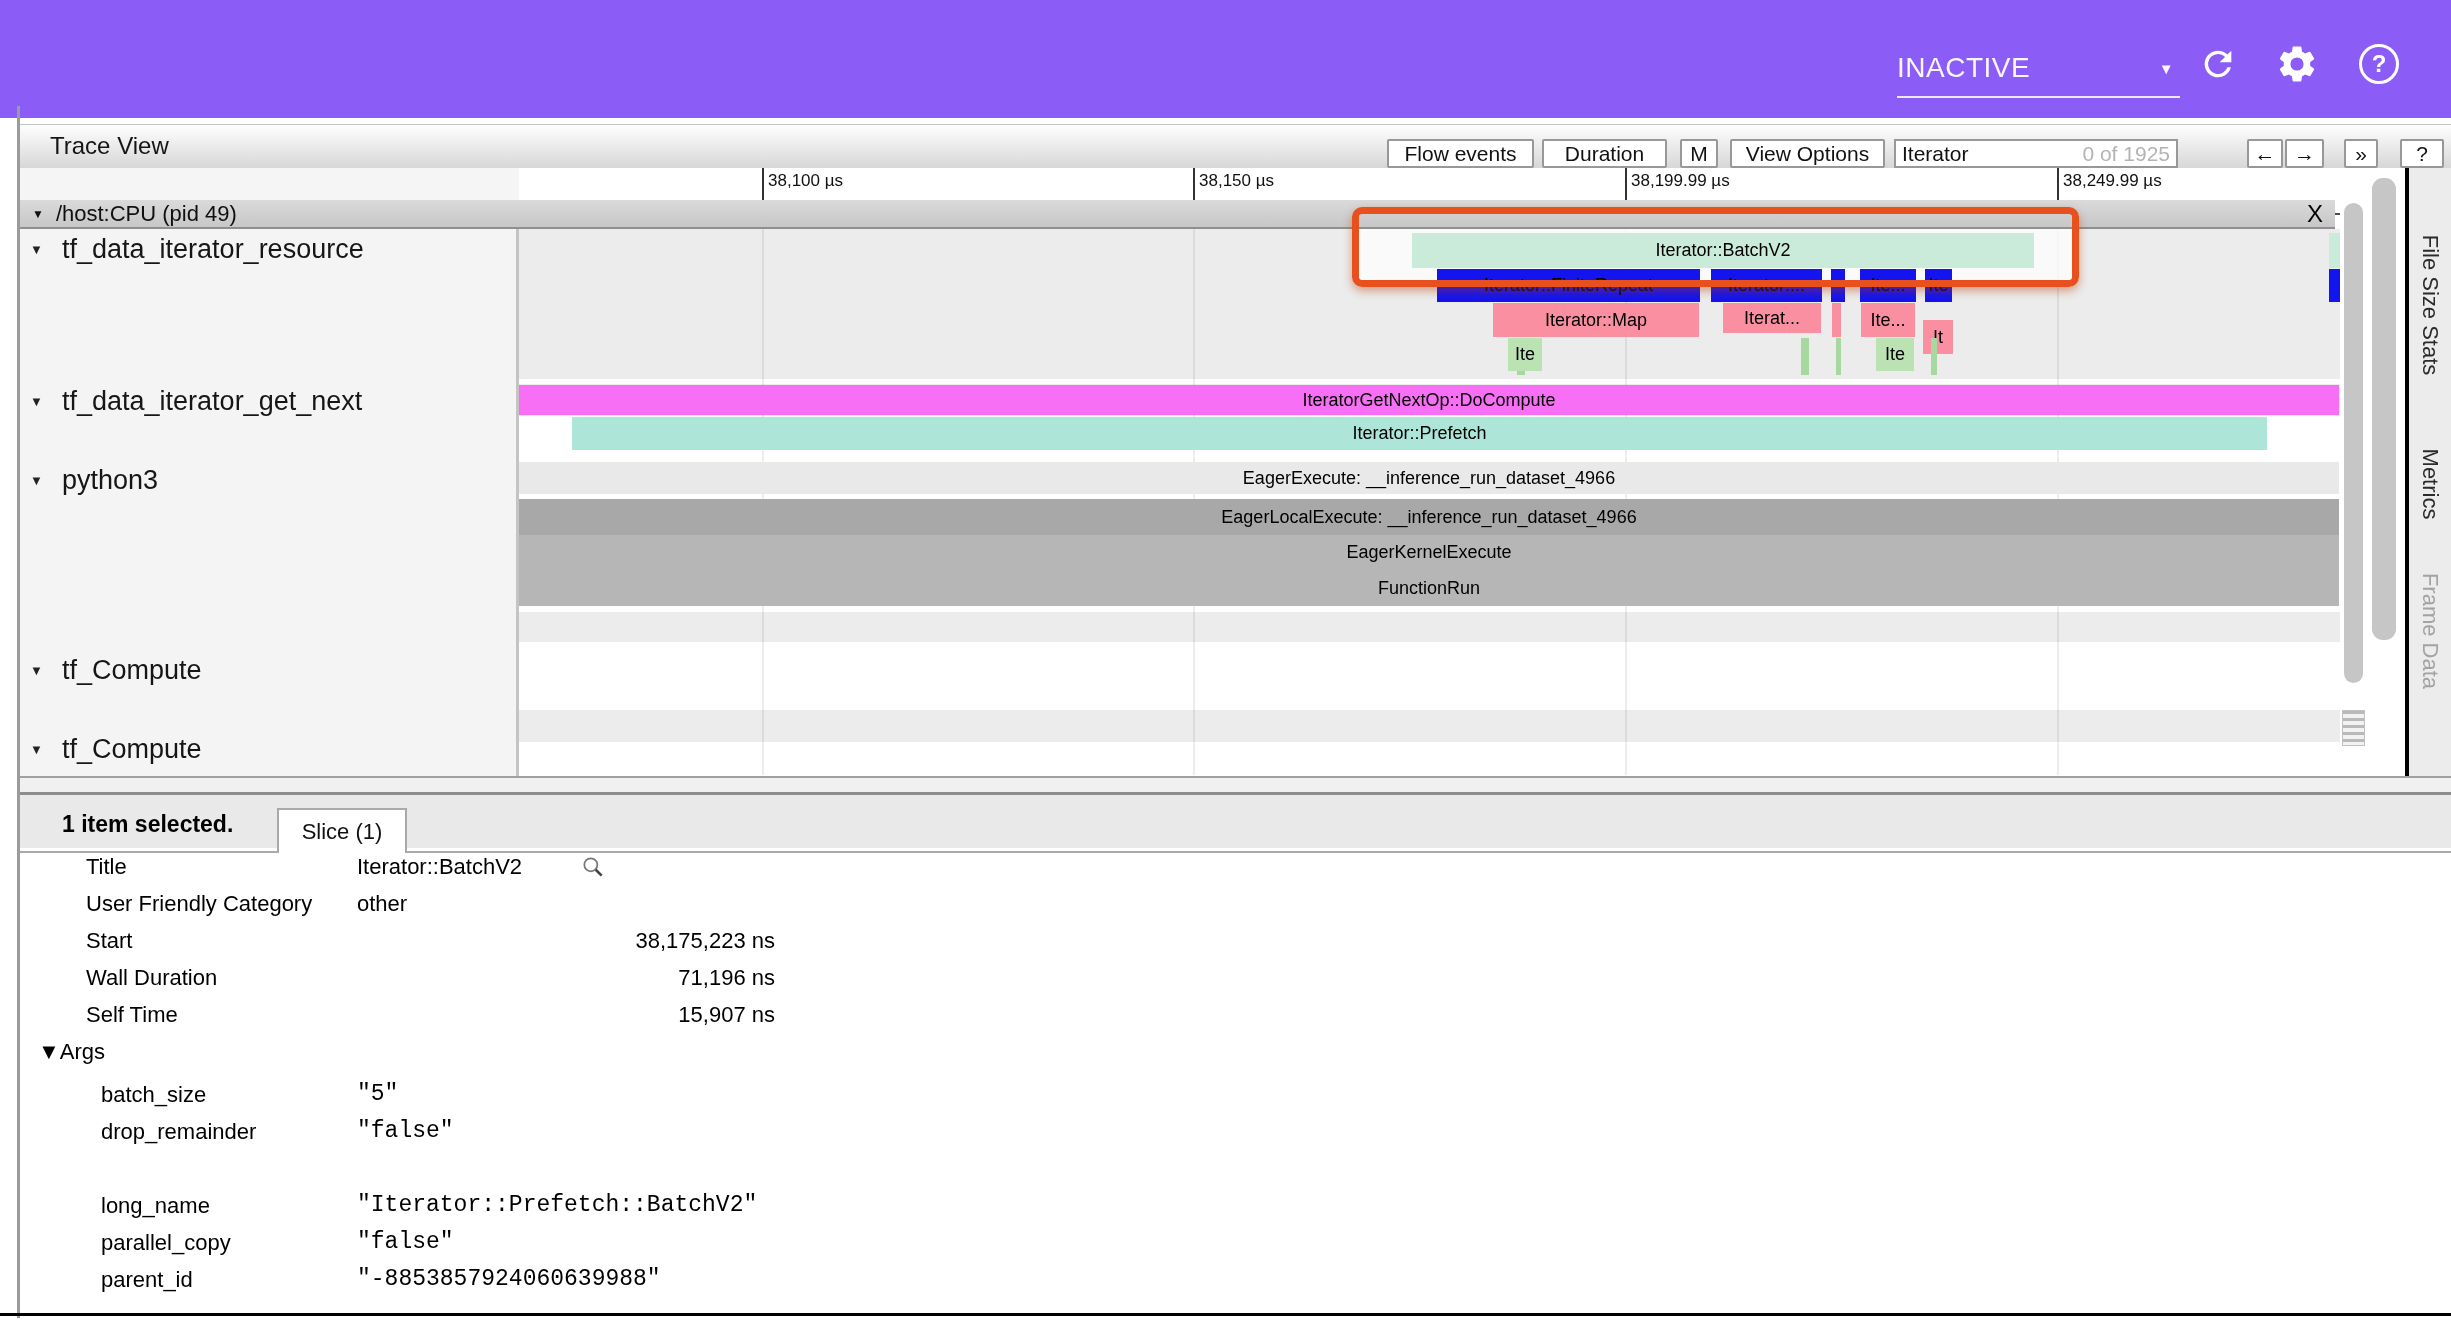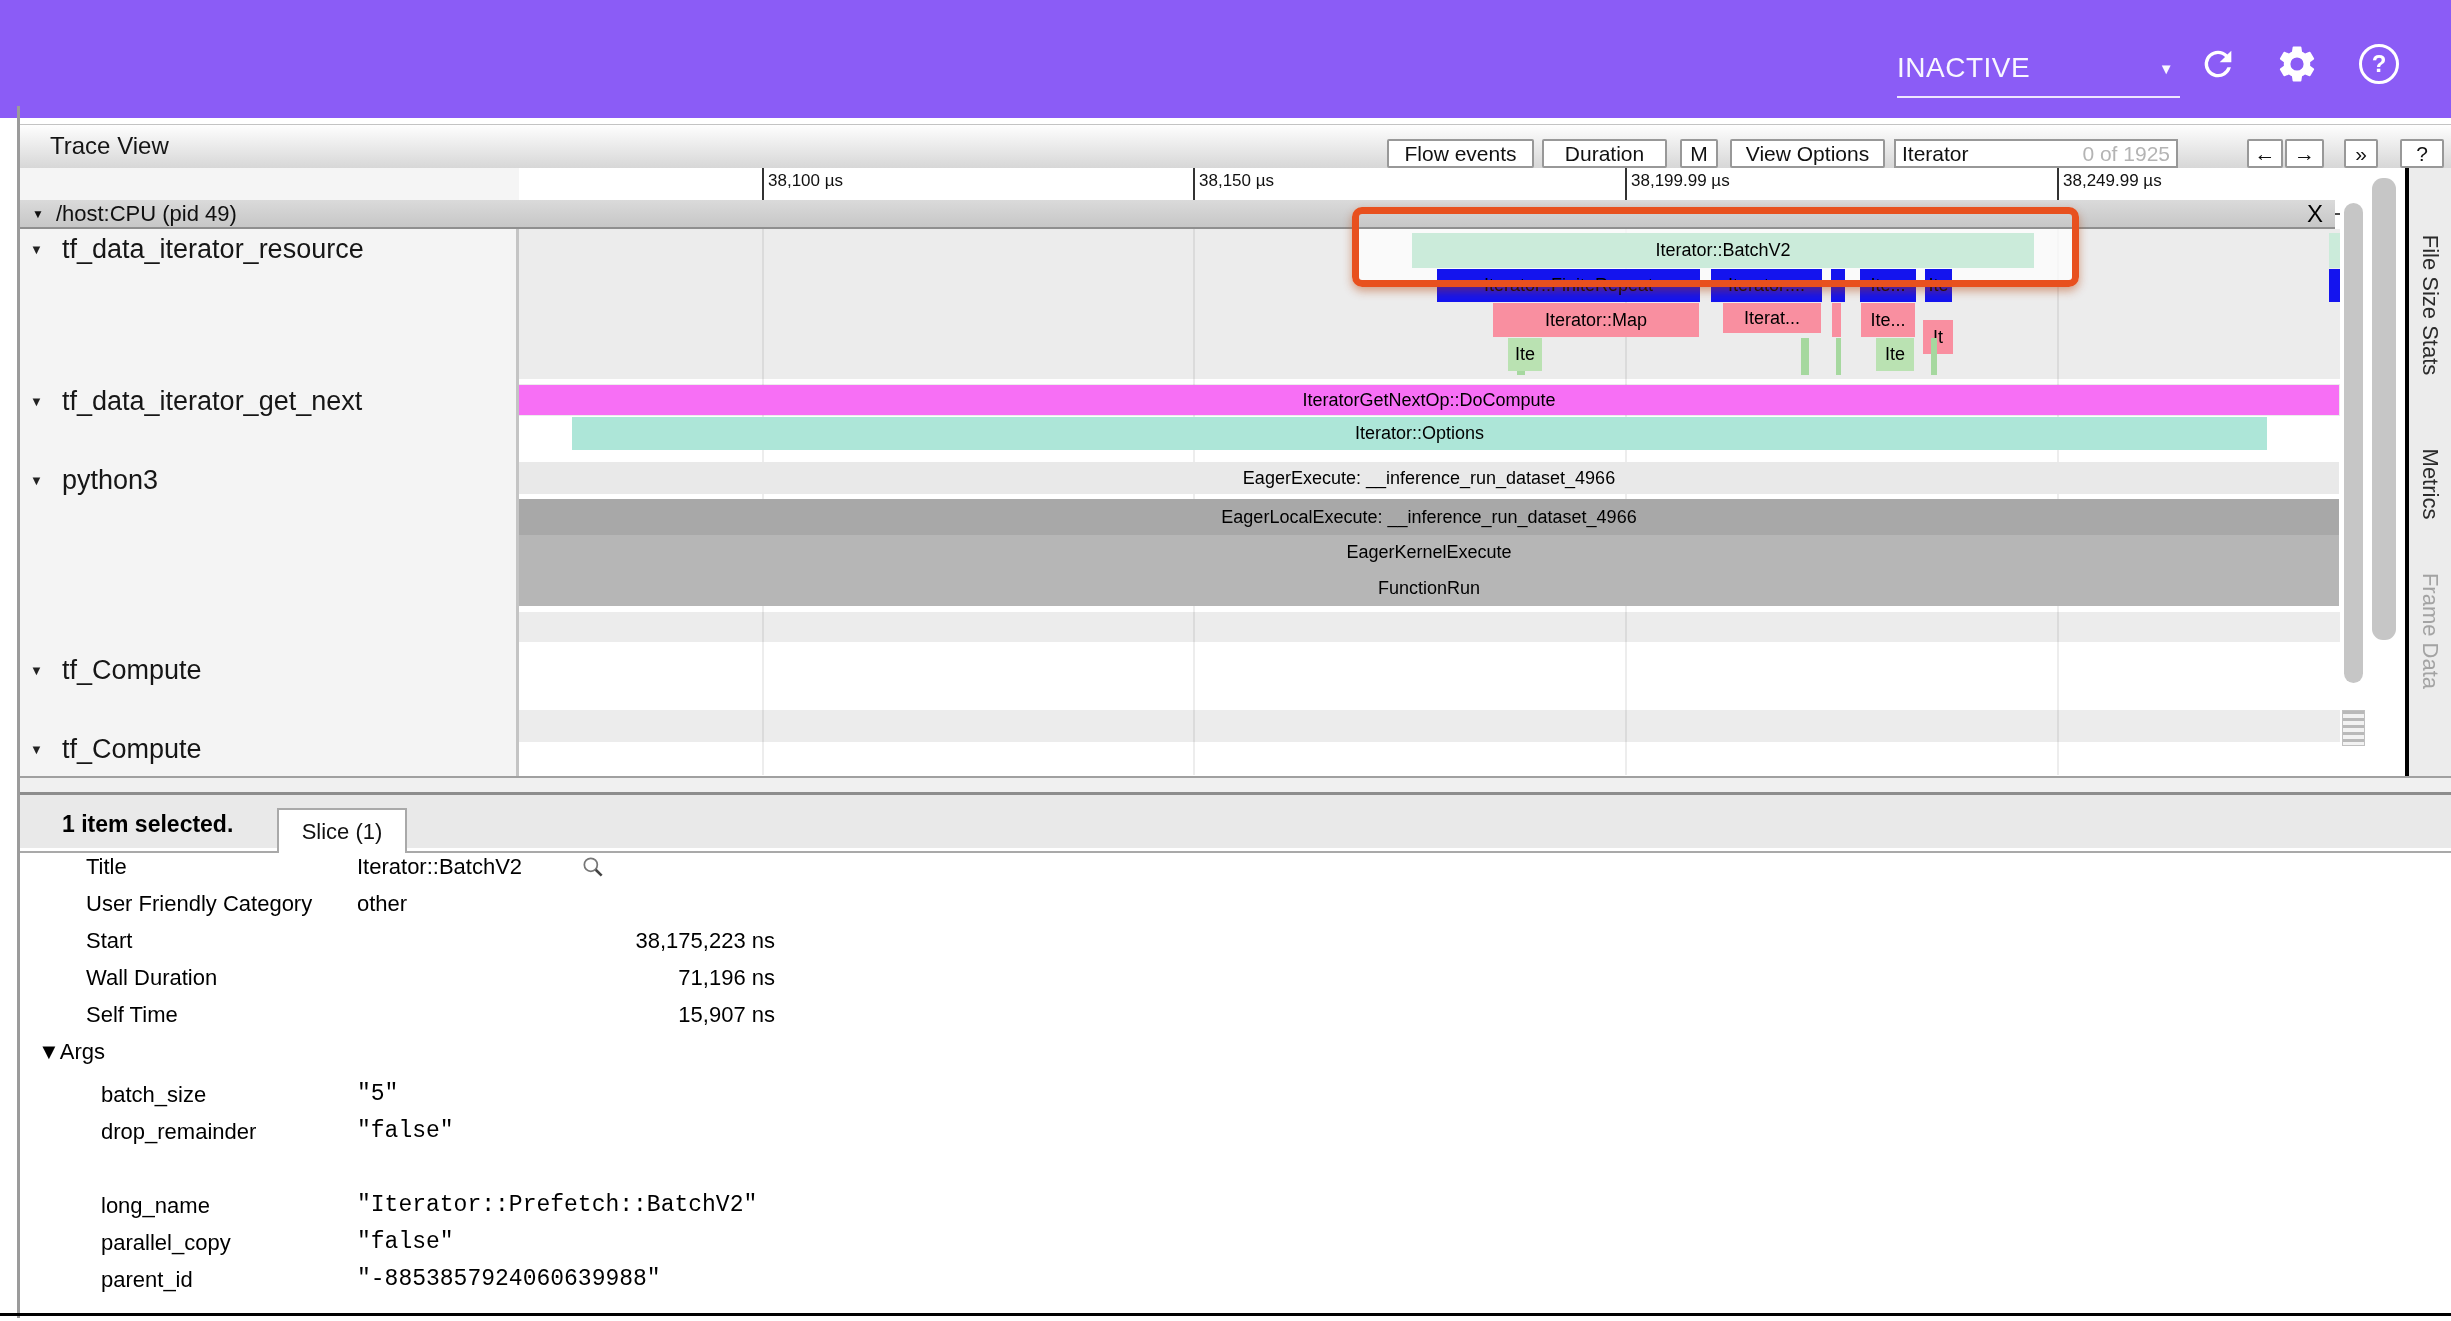--- a/index.html
+++ b/index.html
@@ -278,18 +278,18 @@
     <div class="slice" style="left: 1832px; top: 303px; width: 9px; height: 34px; background: rgb(249, 143, 160);"></div>
     <div class="slice" style="left: 1861px; top: 303px; width: 54px; height: 34px; background: rgb(249, 143, 160);">Ite...</div>
     <div class="slice" style="left: 1923px; top: 303px; width: 30px; height: 34px; background: rgb(249, 143, 160); margin-top: 17px;">It</div>
     <div class="slice" style="left: 1517px; top: 338px; width: 8px; height: 37px; background: rgb(166, 216, 159);"></div>
     <div class="slice" style="left: 1801px; top: 338px; width: 8px; height: 37px; background: rgb(166, 216, 159);"></div>
     <div class="slice" style="left: 1836px; top: 338px; width: 5px; height: 37px; background: rgb(166, 216, 159);"></div>
     <div class="slice" style="left: 1931px; top: 338px; width: 6px; height: 37px; background: rgb(166, 216, 159);"></div>
     <div class="slice" style="left: 1508px; top: 338px; width: 34px; height: 33px; background: rgb(186, 226, 178);">Ite</div>
     <div class="slice" style="left: 1876px; top: 338px; width: 38px; height: 33px; background: rgb(186, 226, 178);">Ite</div>
     <div class="slice" style="left: 519px; top: 385px; width: 1820px; height: 30px; background: rgb(247, 111, 245);">IteratorGetNextOp::DoCompute</div>
-    <div class="slice" style="left: 572px; top: 417px; width: 1695px; height: 33px; background: rgb(173, 230, 216);">Iterator::Options</div>
+    <div class="slice" style="left: 572px; top: 417px; width: 1695px; height: 33px; background: rgb(173, 230, 216);">Iterator::Prefetch</div>
     <div class="slice" style="left: 519px; top: 462px; width: 1820px; height: 32px; background: rgb(233, 233, 233);">EagerExecute: __inference_run_dataset_4966</div>
     <div class="slice" style="left: 519px; top: 499px; width: 1820px; height: 36px; background: rgb(168, 168, 168);">EagerLocalExecute: __inference_run_dataset_4966</div>
     <div class="slice" style="left: 519px; top: 535px; width: 1820px; height: 35px; background: rgb(182, 182, 182);">EagerKernelExecute</div>
     <div class="slice" style="left: 519px; top: 570px; width: 1820px; height: 36px; background: rgb(182, 182, 182);">FunctionRun</div>
   </div>
 
 </body></html>

